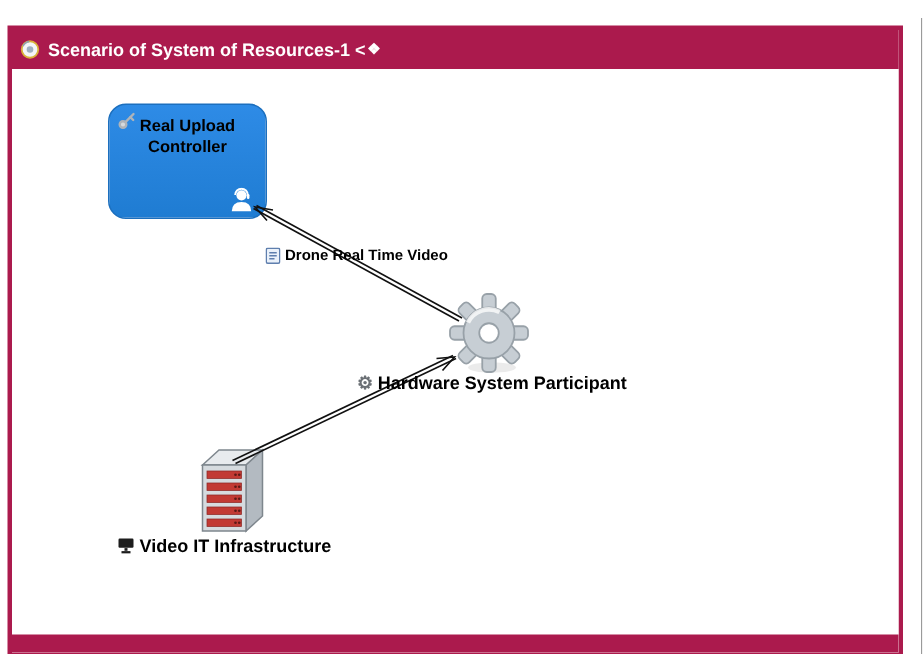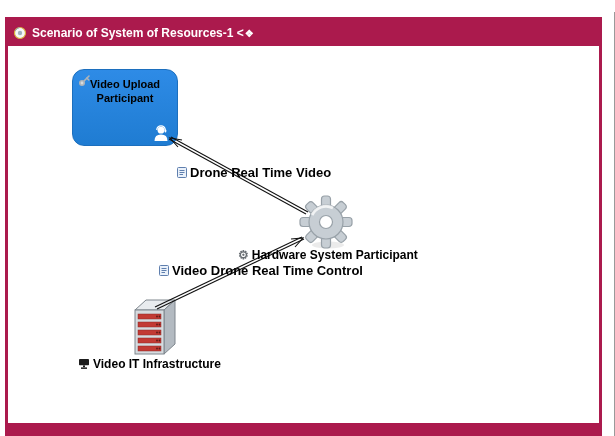--- a/index.html
+++ b/index.html
@@ -19,21 +19,21 @@
   }
   .tb-title { font-size:12px; font-weight:700; white-space:nowrap; display:flex; align-items:center; }
   .tb-diamond { font-size:10px; margin:0 1px; color:#fff; }
   .canvas { position:absolute; left:0; top:26px; width:591px; height:389px; background:#fff; }
   .bottombar { position:absolute; left:0; right:0; bottom:0; height:12px; background:var(--accent,#AB1A4D); z-index:4; }
 
   .node { position:absolute; z-index:1; }
   .edges { position:absolute; left:0; top:0; z-index:2; }
   .edges line, .edges polyline { stroke:var(--edge-line,#111); stroke-width:1.1; fill:none; }
   .lbl { position:absolute; z-index:3; display:flex; align-items:center; gap:3px; white-space:nowrap; color:#000; font-weight:700; }
-  .edge-lbl { font-size:13px; }
+  .edge-lbl { font-size:10px; }
   .node-lbl { font-size:12px; }
   .mini { display:inline-flex; align-items:center; }
   .mini-gear { font-size:12px; color:#6b7075; line-height:1; }
 
   .controller {
     left:64px; top:23px; width:106px; height:77px;
     background:linear-gradient(180deg, var(--node-blue,#2E8BE6), #1f7cd2);
     border:1px solid var(--node-blue-border,#1C6FBE);
     border-radius:12px;
   }
@@ -85,21 +85,21 @@
       <div class="node controller">
         <span class="mini ctl-key">
           <svg width="13" height="13" viewBox="0 0 13 13">
             <g stroke="#aeb4ba" stroke-width="1.6" fill="none" stroke-linecap="round">
               <circle cx="4" cy="9" r="2.2" fill="#d5dade"></circle>
               <path d="M5.8 7.2 L11 2"></path>
               <path d="M8.9 4.1 L10.8 6"></path>
             </g>
           </svg>
         </span>
-        <div class="ctl-label">Video Upload Participant</div>
+        <div class="ctl-label">Real Upload Controller</div>
         <span class="mini ctl-person">
           <svg width="18" height="16" viewBox="0 0 18 16">
             <circle cx="9" cy="5.2" r="3.4" fill="#fff"></circle>
             <path d="M2.5 16 Q2.5 9.6 9 9.6 Q15.5 9.6 15.5 16 Z" fill="#fff"></path>
             <path d="M4.8 5 a4.2 4.2 0 0 1 8.4 0" fill="none" stroke="#fff" stroke-width="1.3"></path>
             <rect x="12.6" y="4.4" width="1.7" height="3.2" rx="0.8" fill="#fff"></rect>
           </svg>
         </span>
       </div>
 
@@ -181,31 +181,20 @@
           <svg width="10" height="11" viewBox="0 0 10 11">
             <rect x="0.5" y="0.5" width="9" height="10" rx="1" fill="#eaf1fa" stroke="#5f7fae"></rect>
             <line x1="2.5" y1="3.5" x2="7.5" y2="3.5" stroke="#5f7fae"></line>
             <line x1="2.5" y1="5.5" x2="7.5" y2="5.5" stroke="#5f7fae"></line>
             <line x1="2.5" y1="7.5" x2="6" y2="7.5" stroke="#5f7fae"></line>
           </svg>
         </span>
         <span>Drone Real Time Video</span>
       </div>
 
-      <div class="lbl edge-lbl lbl-edge-control">
-        <span class="mini">
-          <svg width="10" height="11" viewBox="0 0 10 11">
-            <rect x="0.5" y="0.5" width="9" height="10" rx="1" fill="#eaf1fa" stroke="#5f7fae"></rect>
-            <line x1="2.5" y1="3.5" x2="7.5" y2="3.5" stroke="#5f7fae"></line>
-            <line x1="2.5" y1="5.5" x2="7.5" y2="5.5" stroke="#5f7fae"></line>
-            <line x1="2.5" y1="7.5" x2="6" y2="7.5" stroke="#5f7fae"></line>
-          </svg>
-        </span>
-        <span>Video Drone Real Time Control</span>
-      </div>
 
     </div>
 
     <div class="bottombar"></div>
   </div>
 
   <div class="scroll-right"></div>
   <div class="scroll-bottom"></div>
   <div class="corner">
       <span class="dot"></span>

